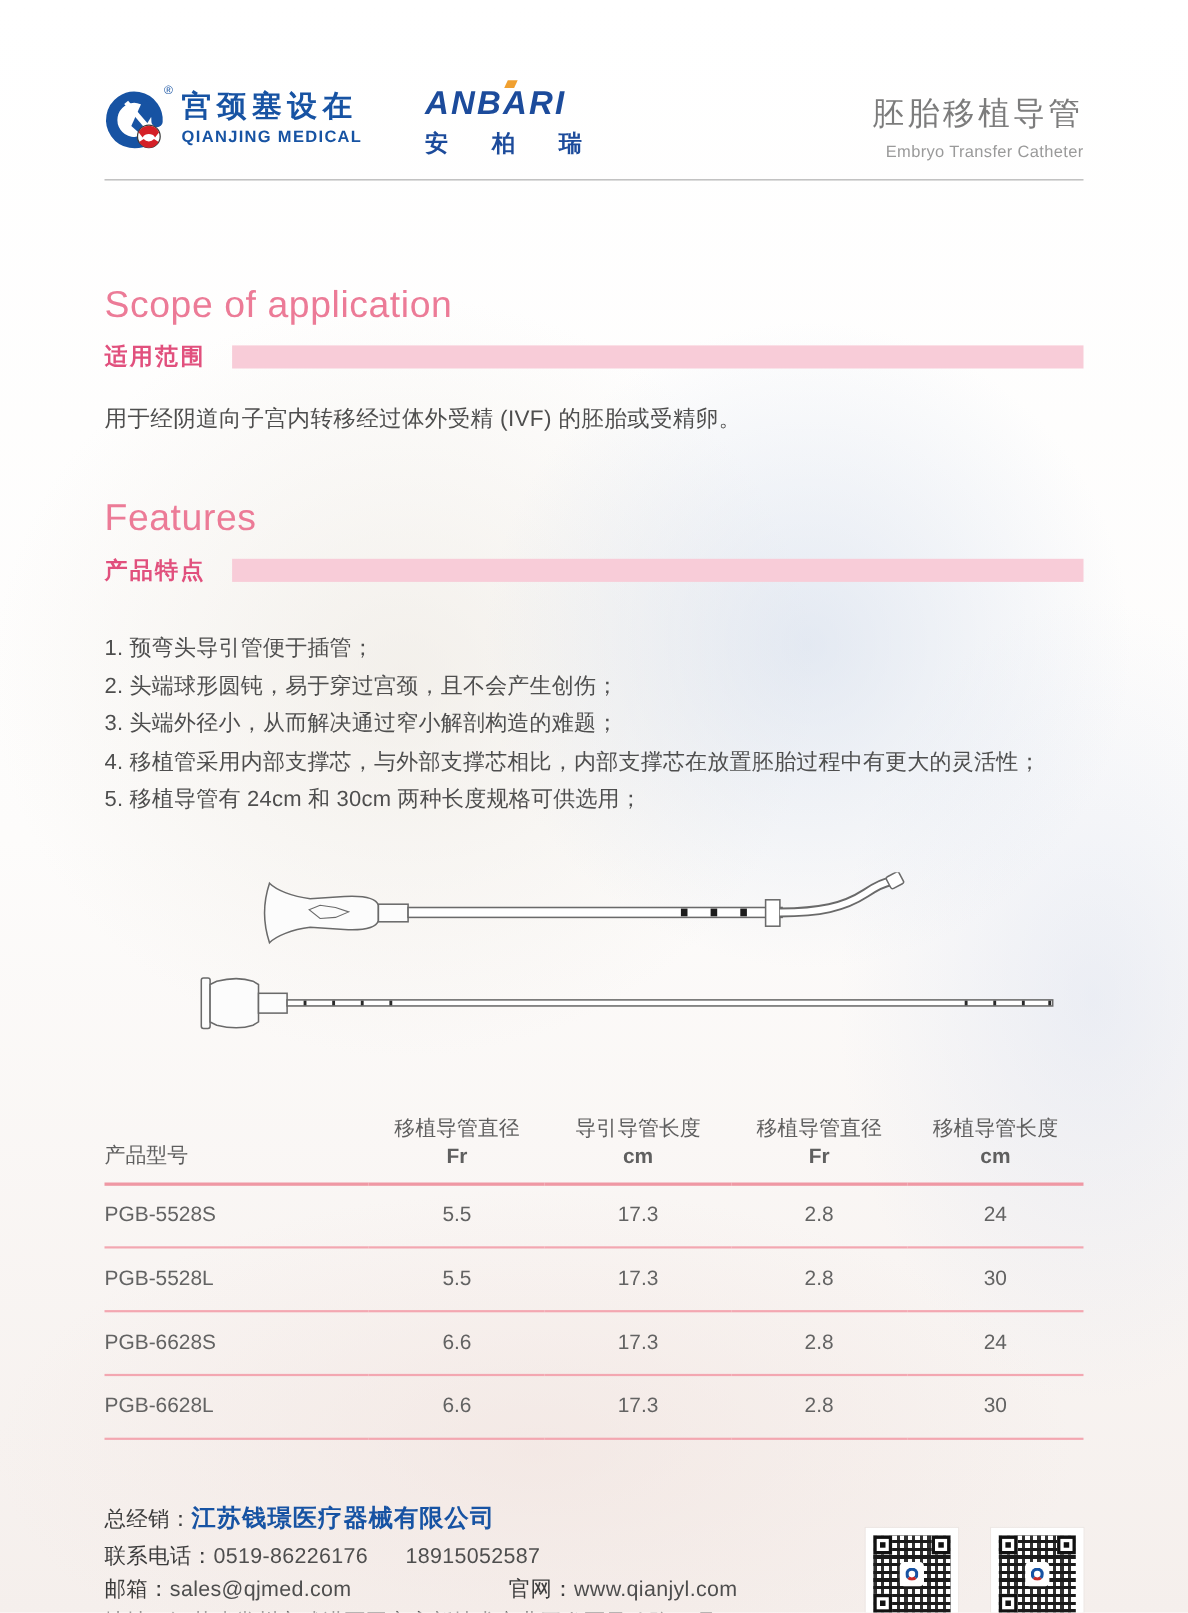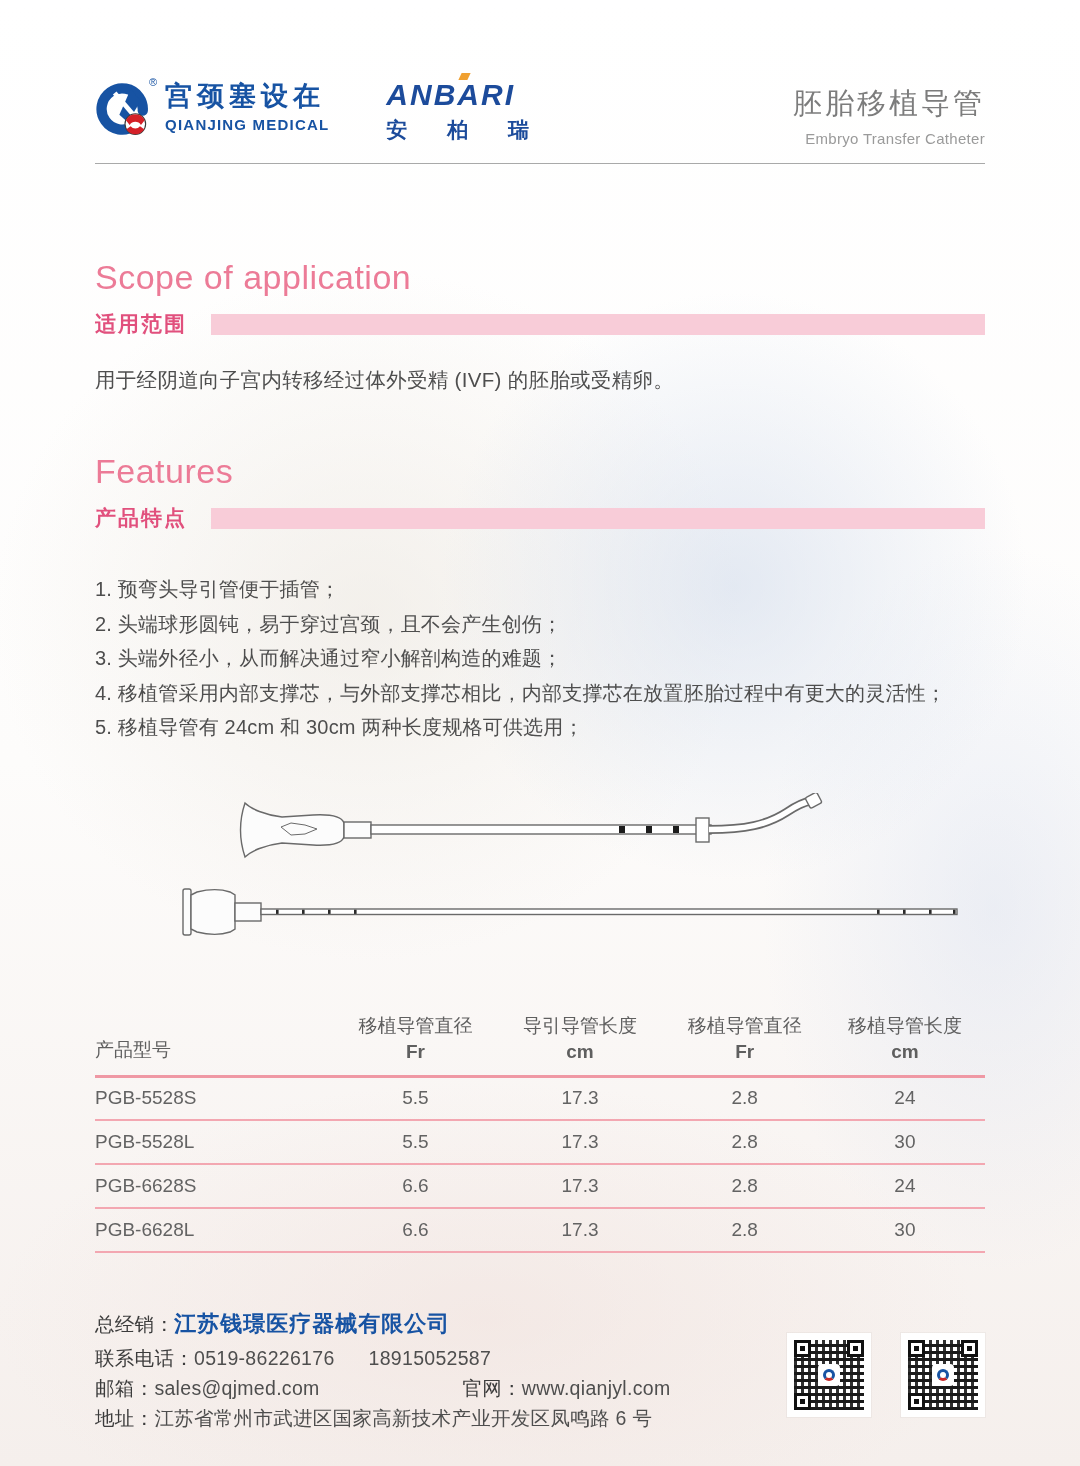--- a/index.html
+++ b/index.html
@@ -45,21 +45,21 @@
 
   
   .diagrams { margin-top:48px; display:block; }
 
   
   table.spec { width:100%; border-collapse:collapse; margin-top:40px; }
   .spec th { font-weight:400; color:#5f5f5f; font-size:19px; vertical-align:bottom; padding-bottom:12px;
              border-bottom:3px solid #ef98a4; text-align:center; }
   .spec th:first-child { text-align:left; }
   .spec th .u { display:block; margin-top:2px;font-weight:bold; }
-  .spec td { color:#636363; font-size:19px; height:44px; border-bottom:2.5px solid #f3a7b1; text-align:center; }
+  .spec td { color:#636363; font-size:19px; height:58px; border-bottom:2.5px solid #f3a7b1; text-align:center; }
   .spec td:first-child { text-align:left; }
   .c-model { width:27%; } .c-a { width:18%; } .c-b { width:19%; } .c-c { width:18%; } .c-d { width:18%; }
 
   
   .footer { display:flex; margin-top:56px; }
   .f-left { width:690px; flex:0 0 auto; }
   .f-line { font-size:19.5px; color:#4e4e4e; line-height:30px; letter-spacing:0.3px; }
   .f-line.first { margin-bottom:4px; }
   .f-lab { color:#3c3c3c; }
   .f-company { font-size:22px; font-weight:bold; color:#1753a3; letter-spacing:1px; }

